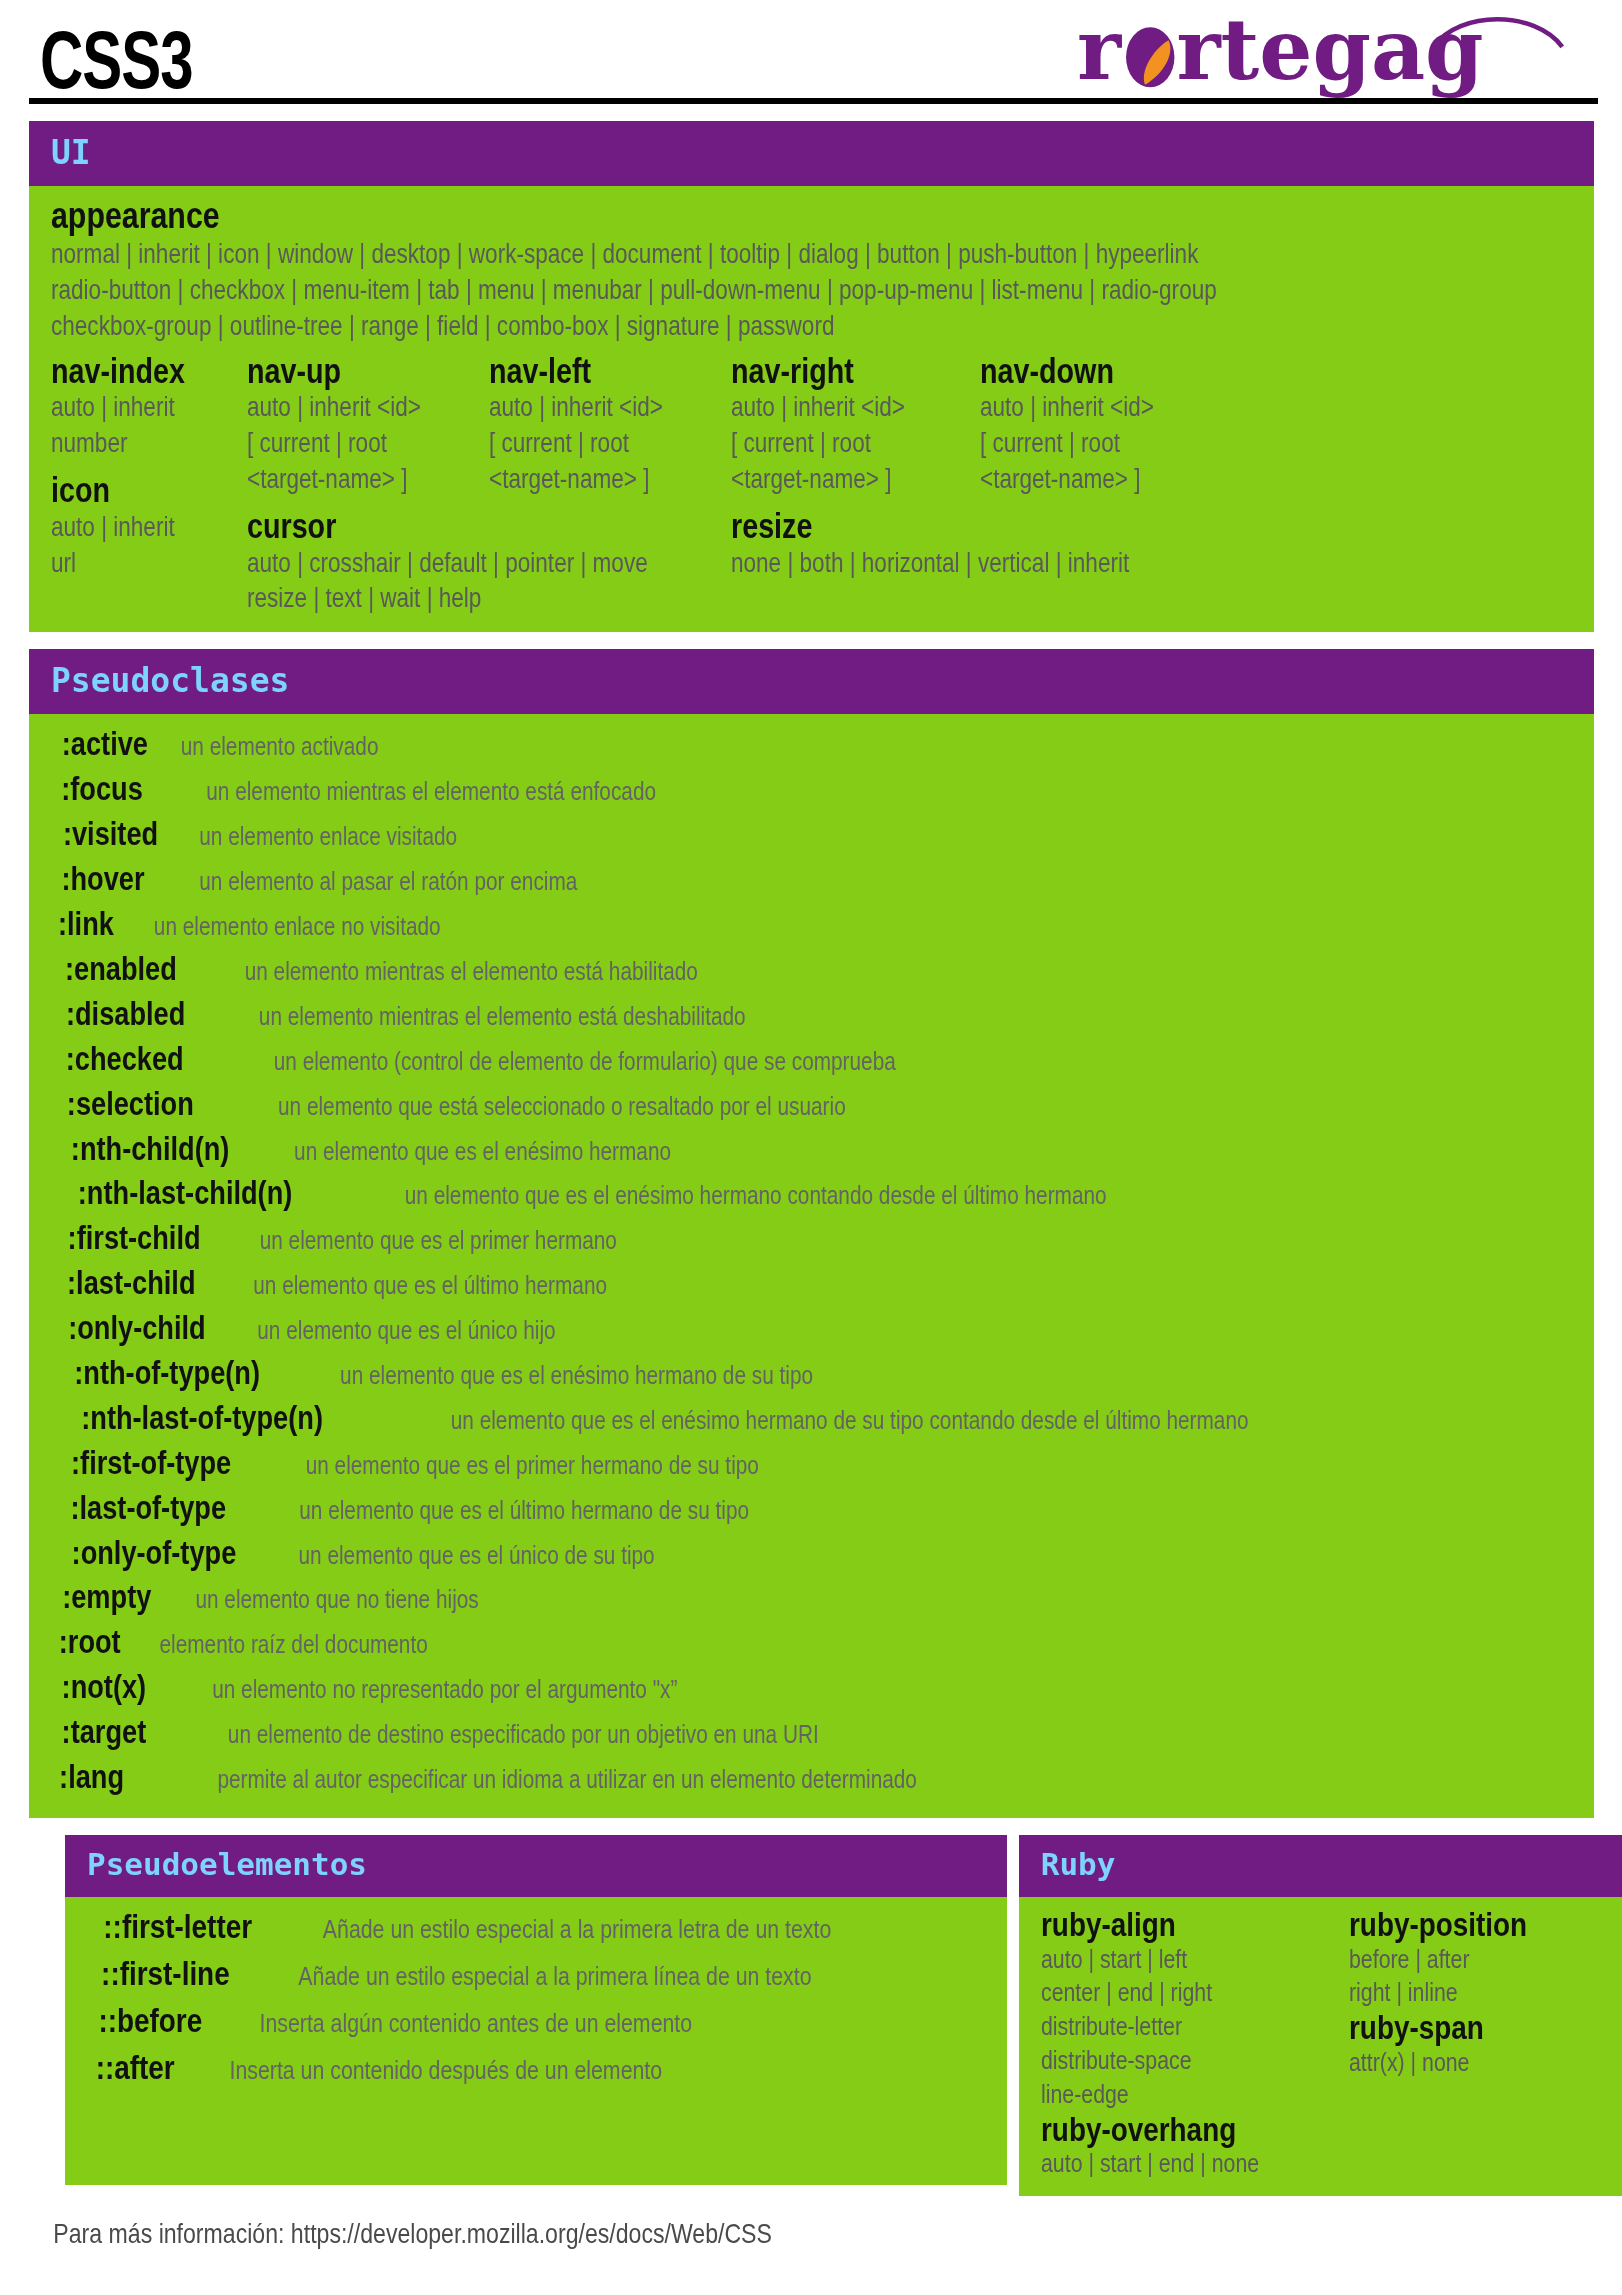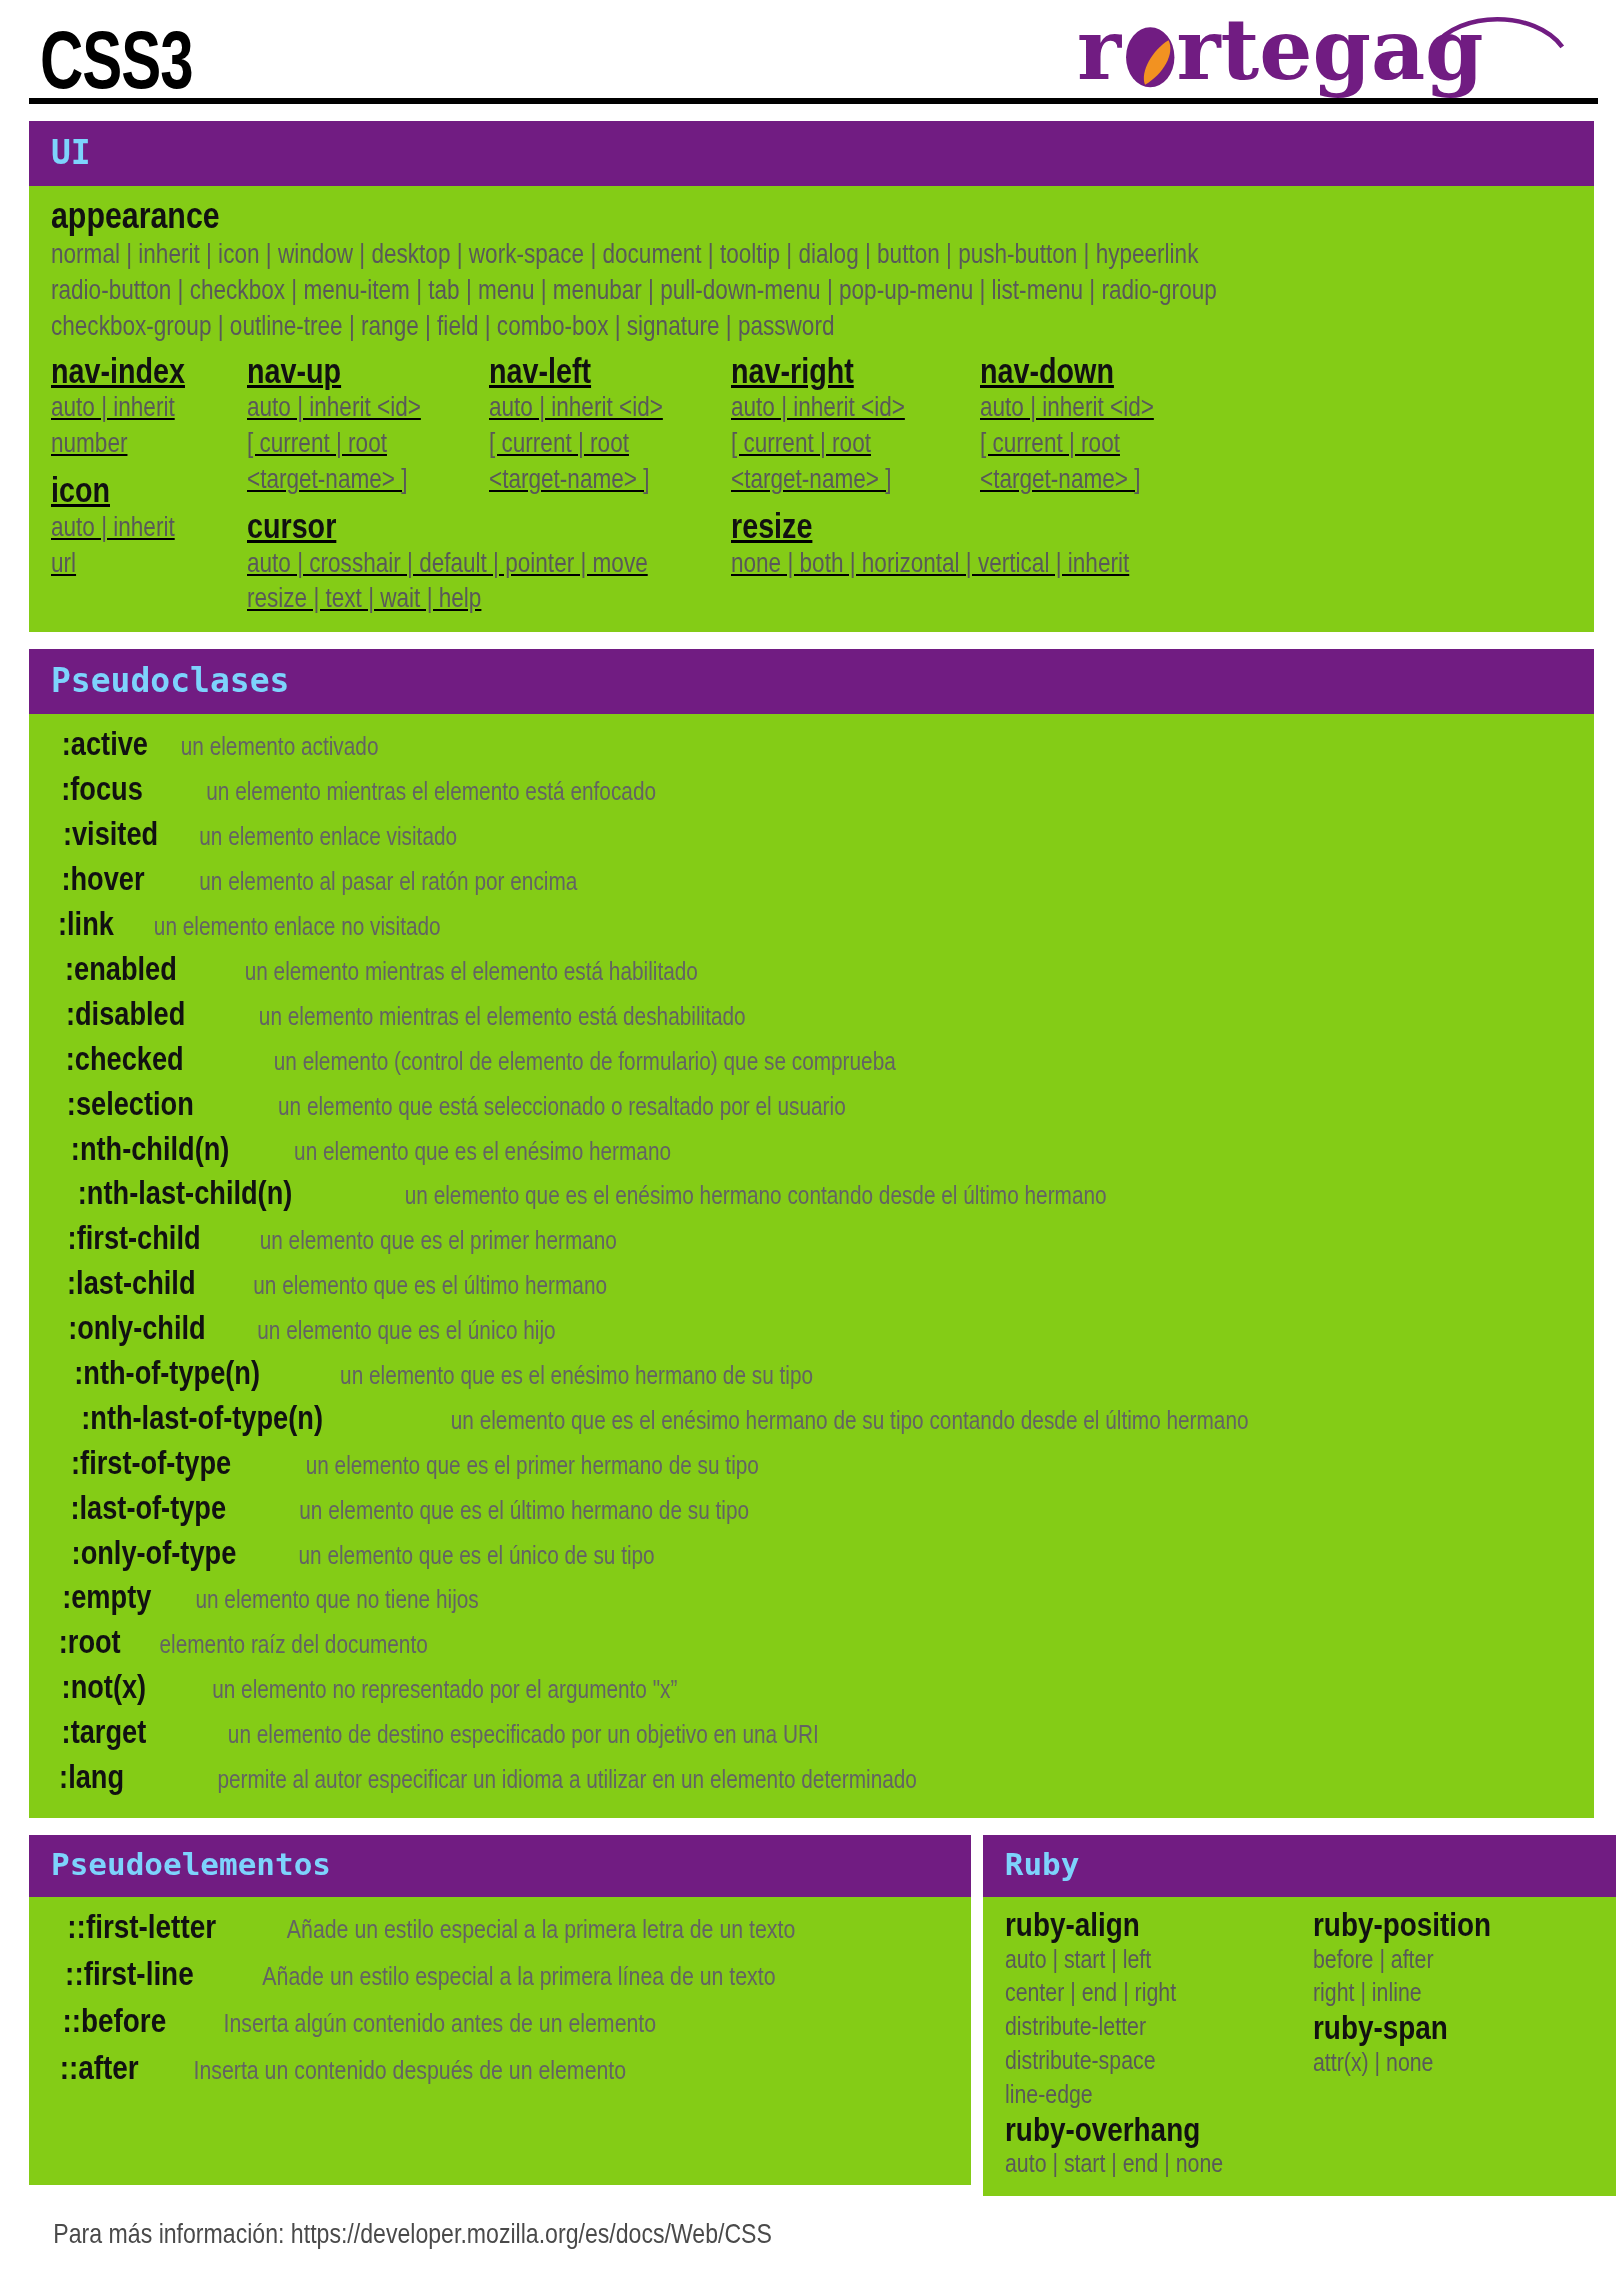--- a/index.html
+++ b/index.html
@@ -97,21 +97,21 @@
   }
 
   
   .ui-appearance .prop { font-size: 37px; margin-bottom: 1.3px;}
   .ui-appearance .vals { display:block; }
   .nav-grid {
     display: flex;
     margin-top: 9.2px;
     align-items: flex-start;
   }
-  .nav-col { flex: 0 0 auto; text-decoration: underline; }
+  .nav-col { flex: 0 0 auto; }
   .c1 { width: 196px; }
   .c2 { width: 242px; }
   .c3 { width: 242px; }
   .c4 { width: 249px; }
   .c5 { width: 249px; }
   .nav-col .prop { font-size: 35px; display:block; margin-bottom: 0px;}
   .nav-col .vals { display:block; }
   .gap-top { margin-top: 11.8px; }
 
   
@@ -138,20 +138,21 @@
     transform-origin: left baseline;
     display: inline-block;
     margin-left: -2.6px;
   }
 
   
   .bottom {
     display: flex;
     gap: 11.8px;
     margin-top: 17px;
+    margin-left: 36px;
   }
   .panel-left { flex: 0 0 942px; }
   .panel-right { flex: 1 1 auto; }
   .panel .sec-head { font-size: 31px; }
   .panel .sec-body { min-height: 288px; }
 
   .pe-row { display:flex; align-items: baseline; margin-bottom: 7.9px; white-space: nowrap;}
   .pe-name {
     font-family: "Liberation Sans Narrow", "Liberation Sans", sans-serif;
     font-weight: bold; font-size: 34px; color: #111;

